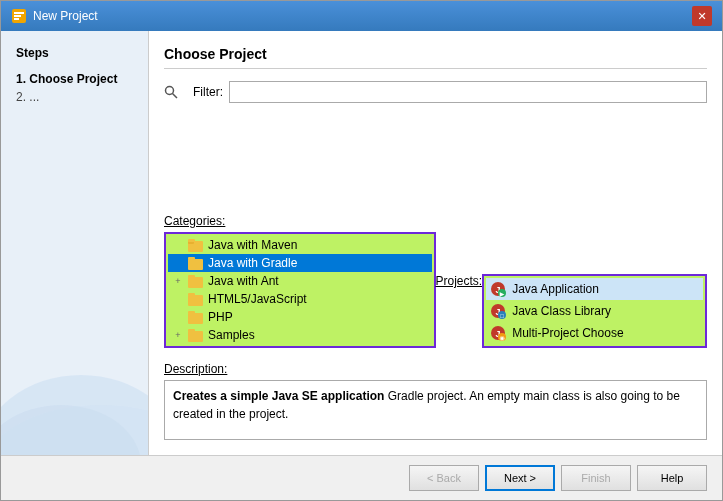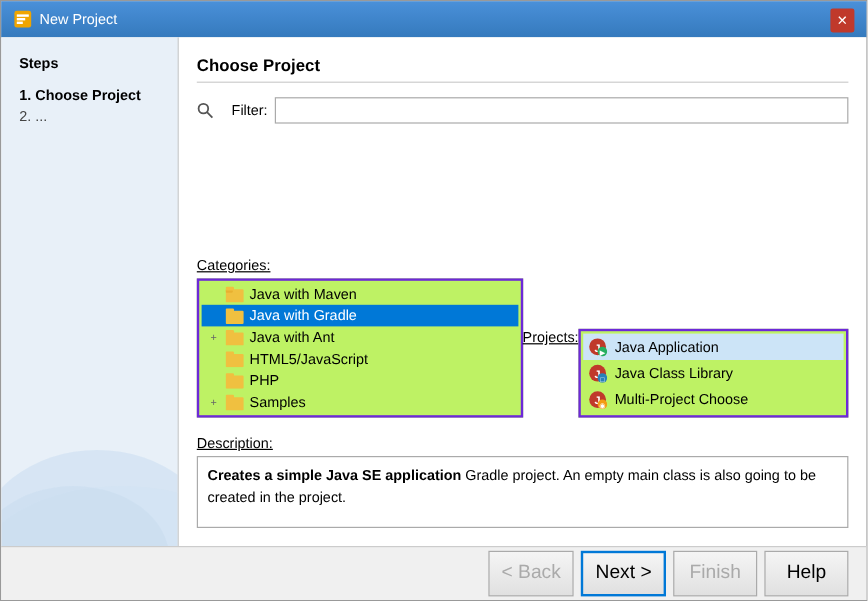--- a/index.html
+++ b/index.html
@@ -19,20 +19,21 @@
       border: 1px solid #999;
       display: flex;
       flex-direction: column;
     }
 
     .title-bar {
       background: linear-gradient(to bottom, #4a90d9, #357abd);
       color: white;
       padding: 6px 10px;
       display: flex;
+      align-items: center;
       justify-content: space-between;
       height: 30px;
       gap: 40px;
     }
 
     .title-bar-left {
       display: flex;
       align-items: center;
       gap: 6px;
     }
@@ -269,25 +270,25 @@
       border-top: 1px solid #ccc;
       padding: 8px 15px;
       display: flex;
       justify-content: flex-end;
       align-items: center;
       gap: 6px;
       height: 45px;
     }
 
     .btn {
-      height: 38px;
+      height: 26px;
       min-width: 70px;
       border: 1px solid #aaa;
       background: linear-gradient(to bottom, #f5f5f5, #e0e0e0);
-      font-size: 16px;
+      font-size: 11px;
       cursor: pointer;
       padding: 0 10px;
       color: #000;
     }
 
     .btn.primary {
       border: 2px solid #0078d7;
       background: linear-gradient(to bottom, #f5f5f5, #e0e0e0);
       font-weight: normal;
     }

